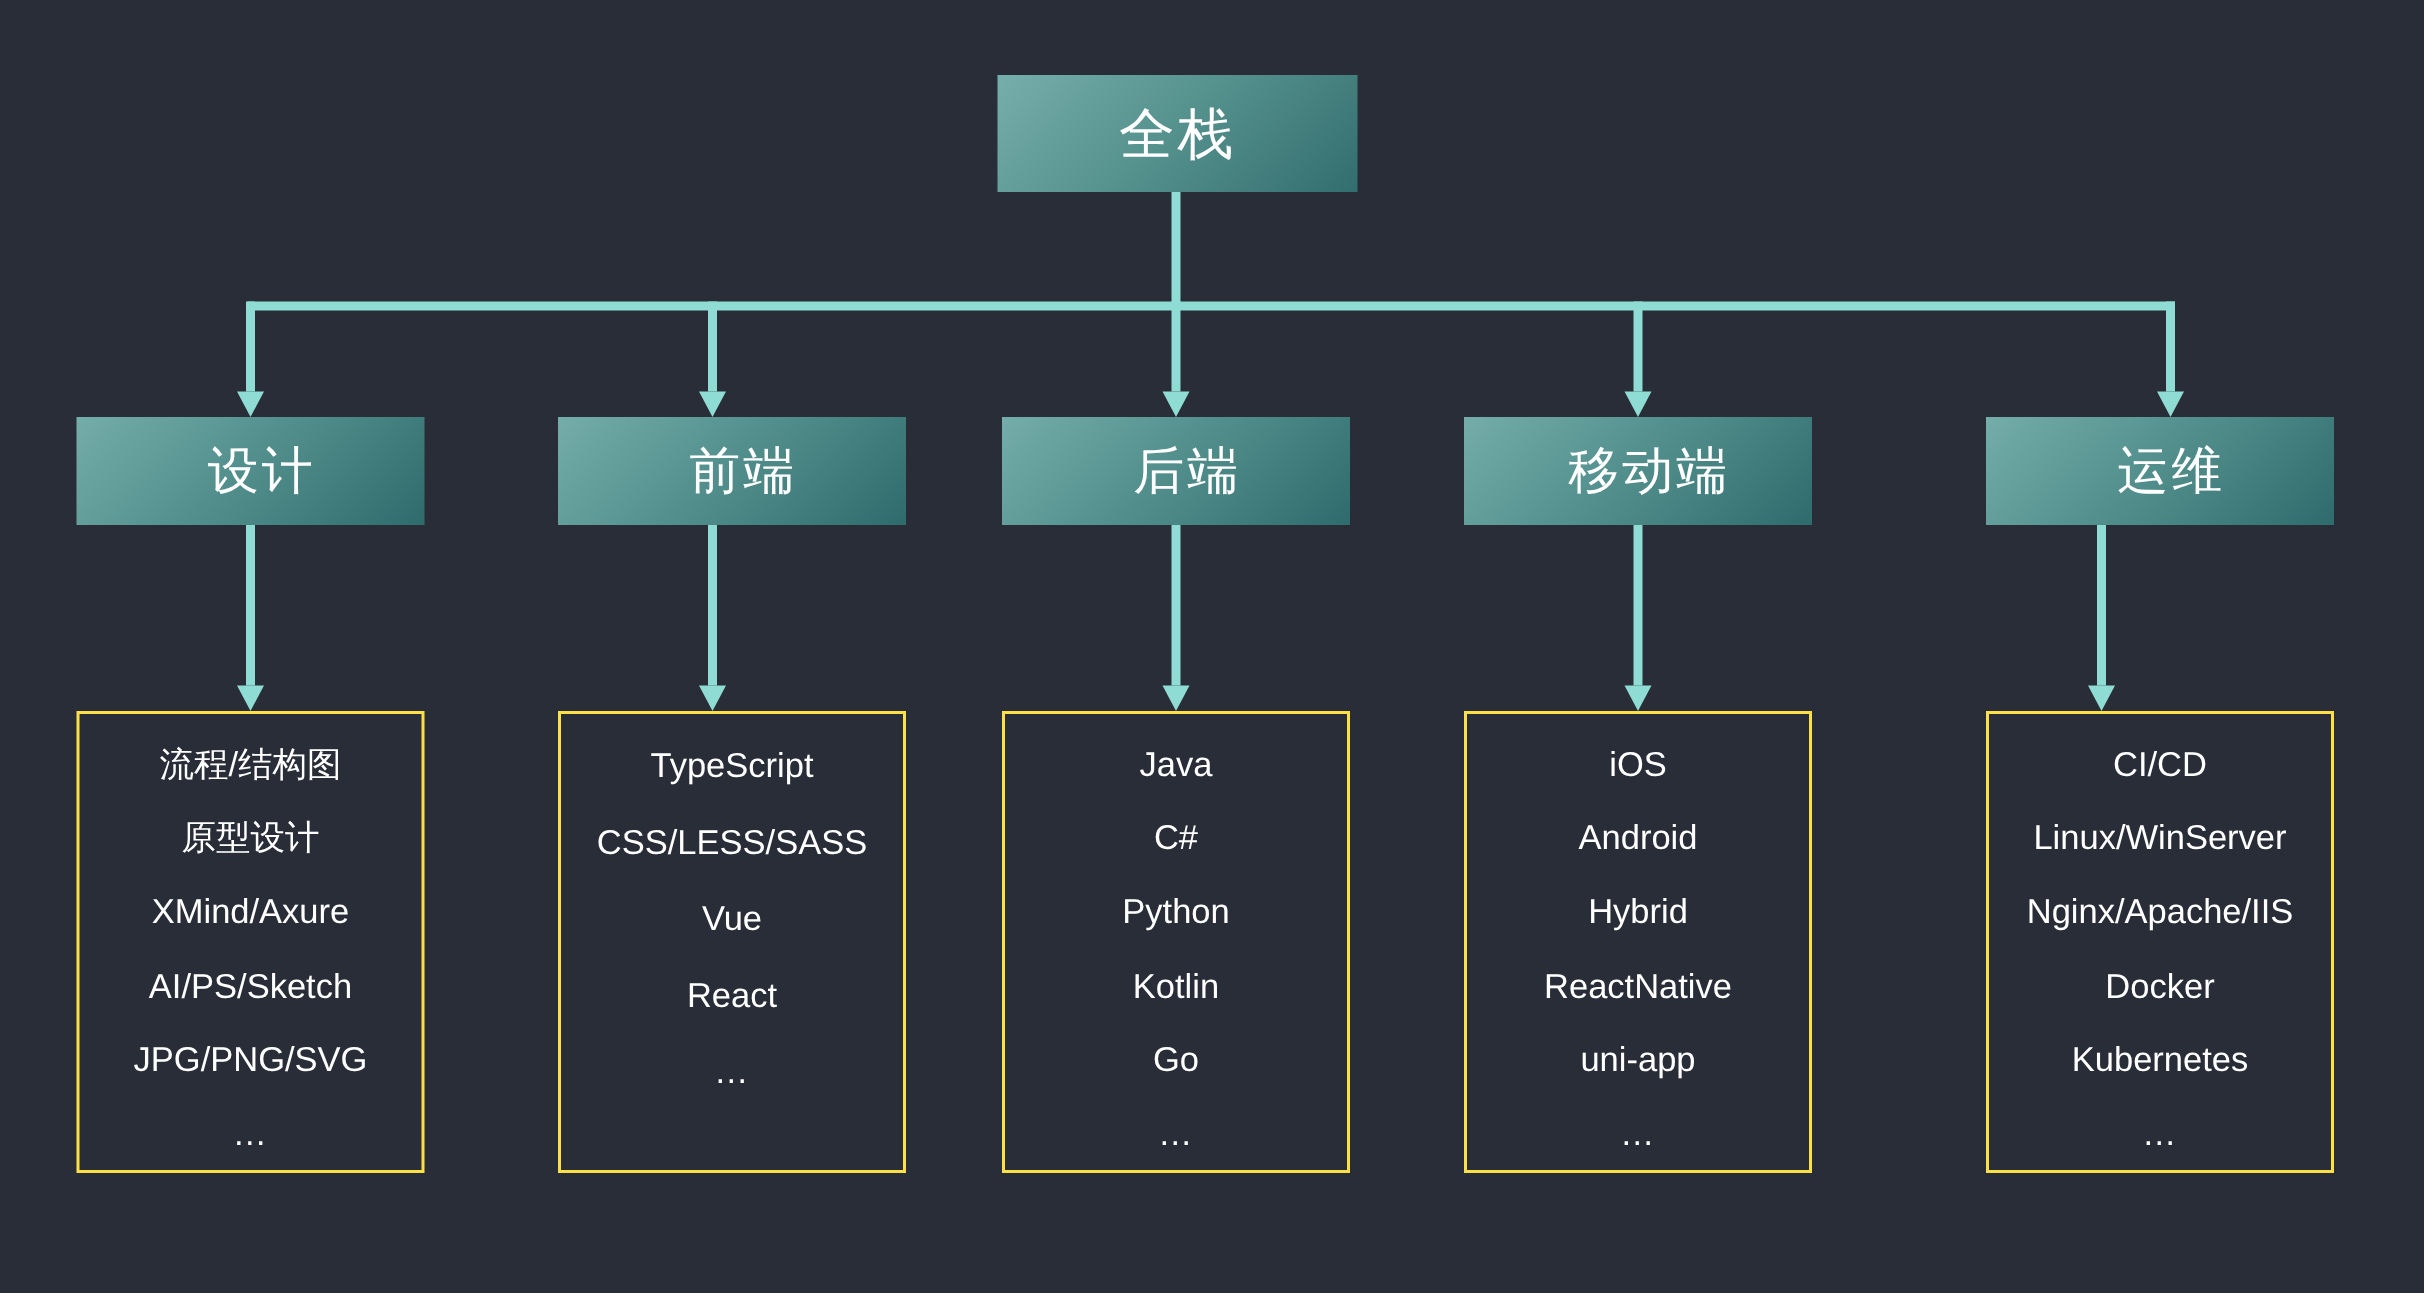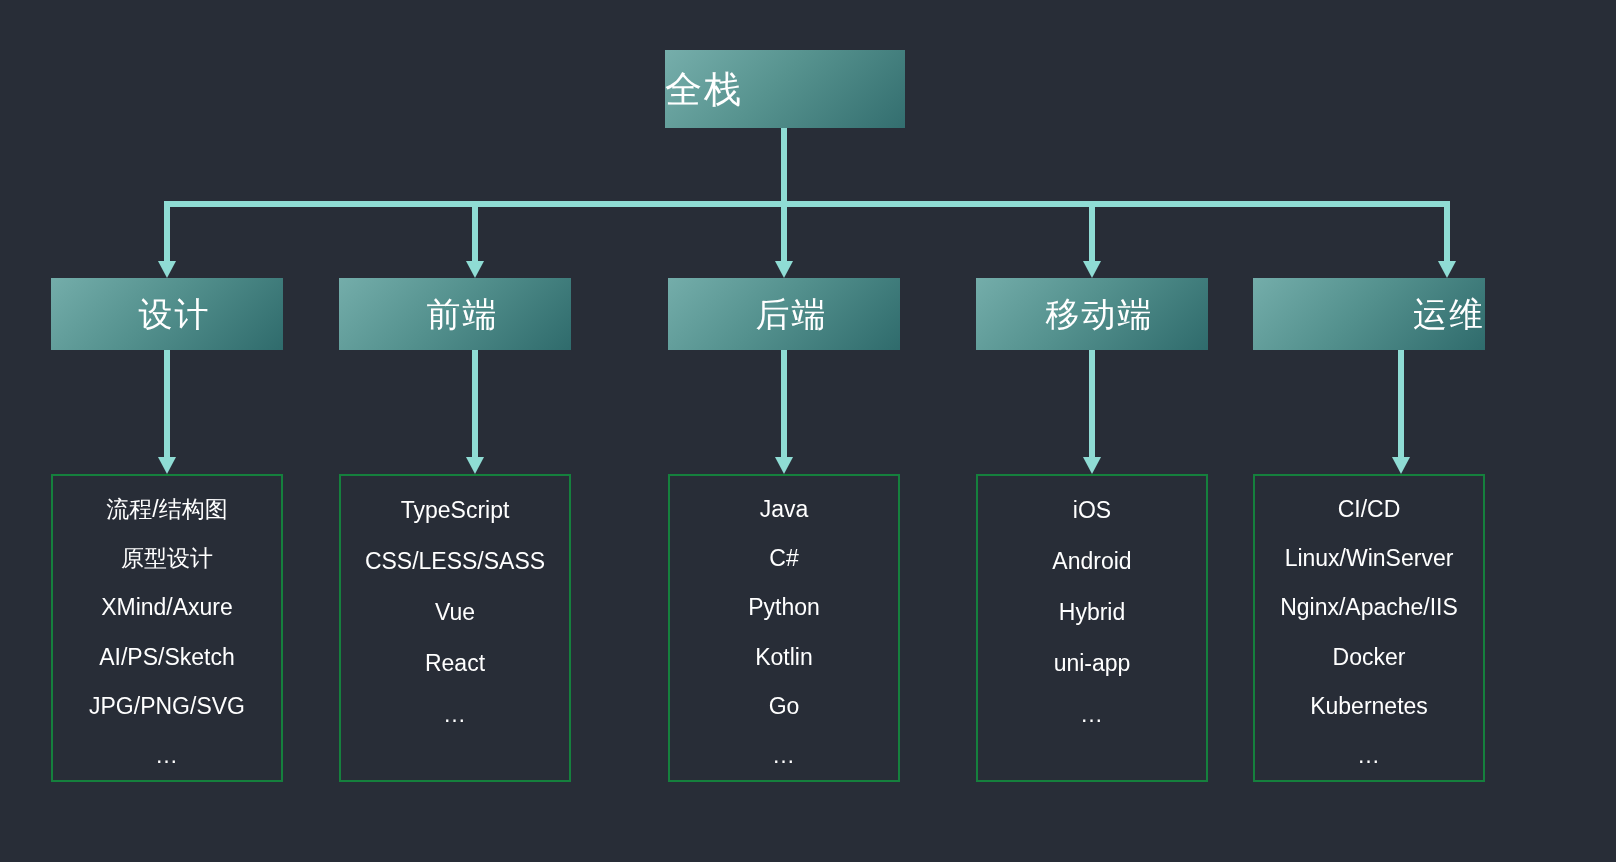--- a/index.html
+++ b/index.html
@@ -29,20 +29,21 @@
   
   .root-node {
     position: absolute;
     left: 665px;
     top: 50px;
     width: 240px;
     height: 78px;
     background: linear-gradient(135deg, #76aeab 0%, #57938f 45%, #336e6f 100%);
     display: flex;
     align-items: center;
+    justify-content: center;
     box-sizing: border-box;
   }
   .root-label {
     color: #ffffff;
     font-size: 37px;
     letter-spacing: 2px;
     line-height: 1;
   }
 
   
@@ -64,21 +65,21 @@
     letter-spacing: 2px;
     line-height: 1;
   }
 
   
   .leaf-box {
     position: absolute;
     top: 474px;
     width: 232px;
     height: 308px;
-    border: 2px solid #15803d;
+    border: 2px solid #fde047;
     background: #282d37;
     box-sizing: border-box;
     display: flex;
     flex-direction: column;
     align-items: center;
     padding-top: 9px;
   }
   .leaf-item {
     color: #ffffff;
     font-size: 23px;
@@ -90,24 +91,24 @@
     width: 100%;
     white-space: nowrap;
   }
   .leaf-item.ellipsis {
     font-size: 23px;
     letter-spacing: 1px;
   }
 
   
   .col-0 { left: 51px; }
-  .col-1 { left: 339px; }
+  .col-1 { left: 372px; }
   .col-2 { left: 668px; }
   .col-3 { left: 976px; text-align: center; }
-  .col-4 { left: 1253px; justify-content: flex-end; }
+  .col-4 { left: 1324px; }
 </style>
 </head>
 <body>
 
 <div id="canvas">
 
   <svg id="wires" viewBox="0 0 1616 862" width="1616" height="862">
     <g fill="#8fdcd4" stroke="none">
 
       <rect x="781" y="128" width="6" height="79"></rect>
@@ -189,20 +190,21 @@
     <span class="leaf-item">Python</span>
     <span class="leaf-item">Kotlin</span>
     <span class="leaf-item">Go</span>
     <span class="leaf-item ellipsis">…</span>
   </div>
 
   <div class="leaf-box col-3">
     <span class="leaf-item">iOS</span>
     <span class="leaf-item">Android</span>
     <span class="leaf-item">Hybrid</span>
+    <span class="leaf-item">ReactNative</span>
     <span class="leaf-item">uni-app</span>
     <span class="leaf-item ellipsis">…</span>
   </div>
 
   <div class="leaf-box col-4">
     <span class="leaf-item">CI/CD</span>
     <span class="leaf-item">Linux/WinServer</span>
     <span class="leaf-item">Nginx/Apache/IIS</span>
     <span class="leaf-item">Docker</span>
     <span class="leaf-item">Kubernetes</span>

